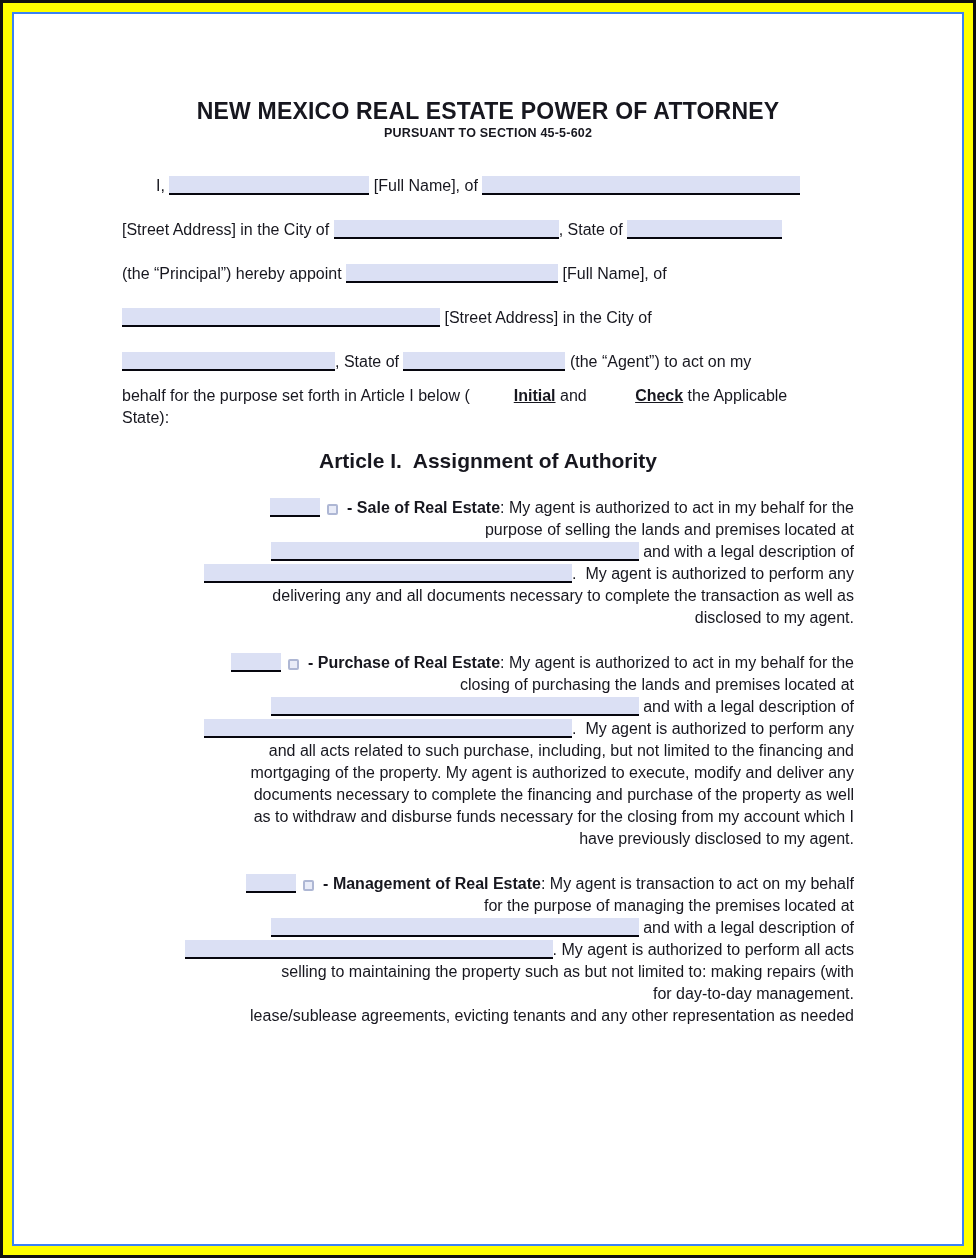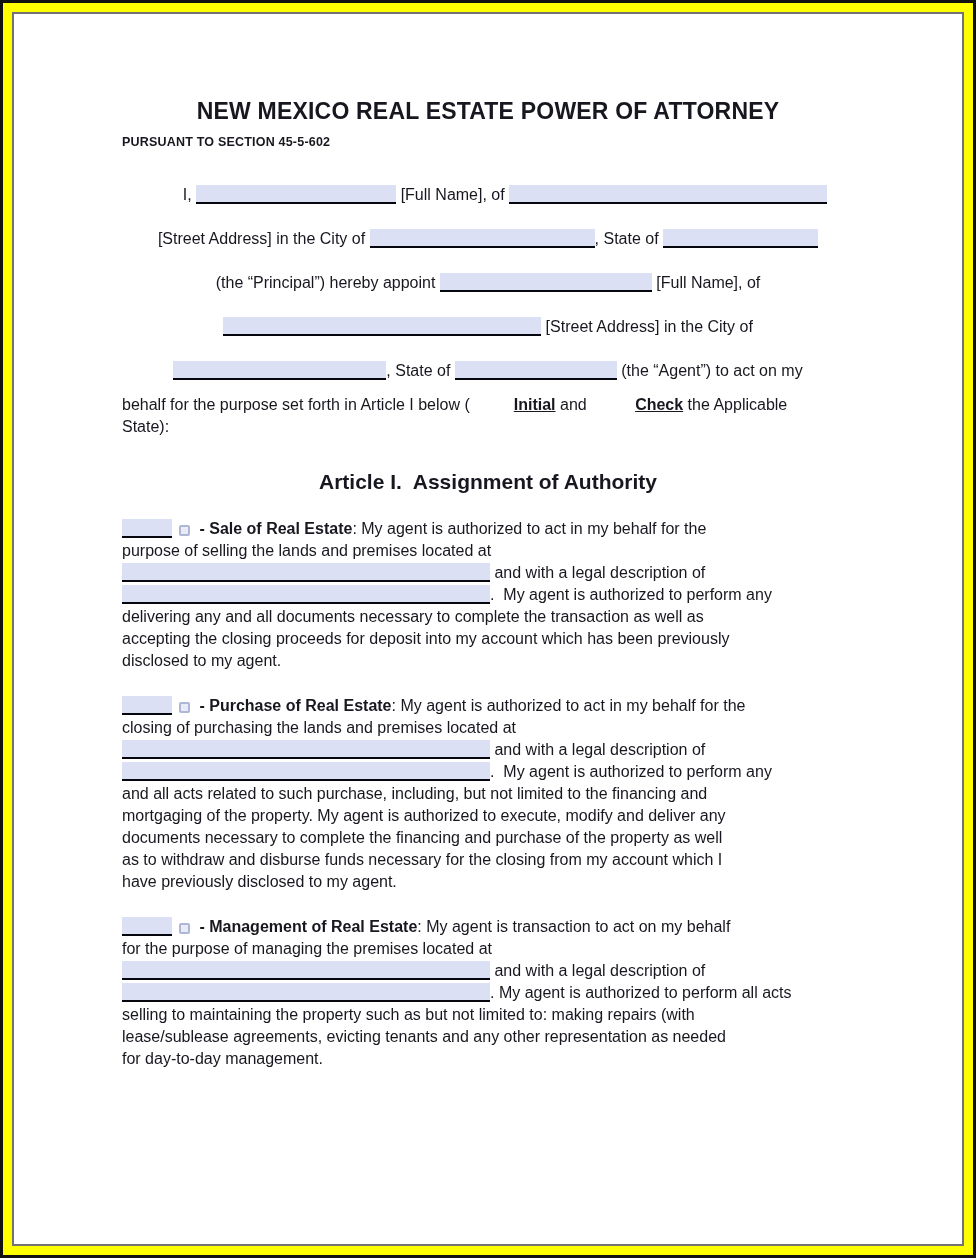--- a/index.html
+++ b/index.html
@@ -15,55 +15,56 @@
     background:var(--frame-yellow);
     border:3px solid #111;
     position:relative;
     font-family:"Liberation Sans","DejaVu Sans",sans-serif;
     color:var(--ink);
   }
   .page{
     position:absolute;
     left:9px;top:9px;right:9px;bottom:9px;
     background:#ffffff;
-    border:2px solid #737373;
+    border:2px solid #3b82f6;
     overflow:hidden;
   }
   .content{padding:0 108px;}
   h1.doc-title{
     margin-top:84px;
     text-align:center;
     font-size:23px;
     line-height:27px;
     font-weight:bold;
     letter-spacing:.2px;
   }
   .doc-subtitle{
+    text-align:center;
     font-size:12.5px;
     font-weight:bold;
-    margin-top:10px;
+    margin-top:1px;
     letter-spacing:.2px;
   }
   .line{
     white-space:pre;
     font-size:16px;
     line-height:22px;
   }
-  .opening{margin-top:24px;text-align:center;}
+  .opening{margin-top:24px;}
   .opening .line{line-height:44px;}
   .lead{margin-top:1px;}
   h2.article-heading{
     text-align:center;
     font-size:21px;
     font-weight:bold;
-    margin-top:32px;
+    margin-top:20px;
     margin-bottom:24px;
     white-space:pre;
   }
-  .section{margin-bottom:23px;}
+  .section{margin-bottom:23px;text-align:right;}
   .run{font-size:16px;}
   .run.b{font-weight:bold;}
   .run.bu{font-weight:bold;text-decoration:underline;padding-left:44px;}
   .blank{
     display:inline-block;
     height:19px;
     background:var(--highlight);
     border-bottom:2px solid #06060e;
     vertical-align:-4px;
   }
@@ -99,38 +100,37 @@
 
     <h2 class="article-heading">Article I.  Assignment of Authority</h2>
 
     <div id="sections">
         <div class="section">
           <div class="line"><span class="blank" style="width: 50px;"></span><span class="checkbox"></span><span class="run b"> - Sale of Real Estate</span><span class="run">: My agent is authorized to act in my behalf for the</span></div>
           <div class="line"><span class="run">purpose of selling the lands and premises located at</span></div>
           <div class="line"><span class="blank" style="width: 368px;"></span><span class="run"> and with a legal description of</span></div>
           <div class="line"><span class="blank" style="width: 368px;"></span><span class="run">.  My agent is authorized to perform any</span></div>
           <div class="line"><span class="run">delivering any and all documents necessary to complete the transaction as well as</span></div>
-          <div class="line"><span class="run">accepting the closing proceeds for deposit into my account which has been previously</span></div>
           <div class="line"><span class="run">disclosed to my agent.</span></div>
         </div>
         <div class="section">
           <div class="line"><span class="blank" style="width: 50px;"></span><span class="checkbox"></span><span class="run b"> - Purchase of Real Estate</span><span class="run">: My agent is authorized to act in my behalf for the</span></div>
           <div class="line"><span class="run">closing of purchasing the lands and premises located at</span></div>
           <div class="line"><span class="blank" style="width: 368px;"></span><span class="run"> and with a legal description of</span></div>
           <div class="line"><span class="blank" style="width: 368px;"></span><span class="run">.  My agent is authorized to perform any</span></div>
           <div class="line"><span class="run">and all acts related to such purchase, including, but not limited to the financing and</span></div>
           <div class="line"><span class="run">mortgaging of the property. My agent is authorized to execute, modify and deliver any</span></div>
           <div class="line"><span class="run">documents necessary to complete the financing and purchase of the property as well</span></div>
           <div class="line"><span class="run">as to withdraw and disburse funds necessary for the closing from my account which I</span></div>
           <div class="line"><span class="run">have previously disclosed to my agent.</span></div>
         </div>
         <div class="section">
           <div class="line"><span class="blank" style="width: 50px;"></span><span class="checkbox"></span><span class="run b"> - Management of Real Estate</span><span class="run">: My agent is transaction to act on my behalf</span></div>
           <div class="line"><span class="run">for the purpose of managing the premises located at</span></div>
           <div class="line"><span class="blank" style="width: 368px;"></span><span class="run"> and with a legal description of</span></div>
           <div class="line"><span class="blank" style="width: 368px;"></span><span class="run">. My agent is authorized to perform all acts</span></div>
           <div class="line"><span class="run">selling to maintaining the property such as but not limited to: making repairs (with</span></div>
+          <div class="line"><span class="run">for day-to-day management.</span></div>
           <div class="line"><span class="run">lease/sublease agreements, evicting tenants and any other representation as needed</span></div>
-          <div class="line"><span class="run">for day-to-day management.</span></div>
         </div>
       </div>
   </div>
 </div>
 
 </body></html>

